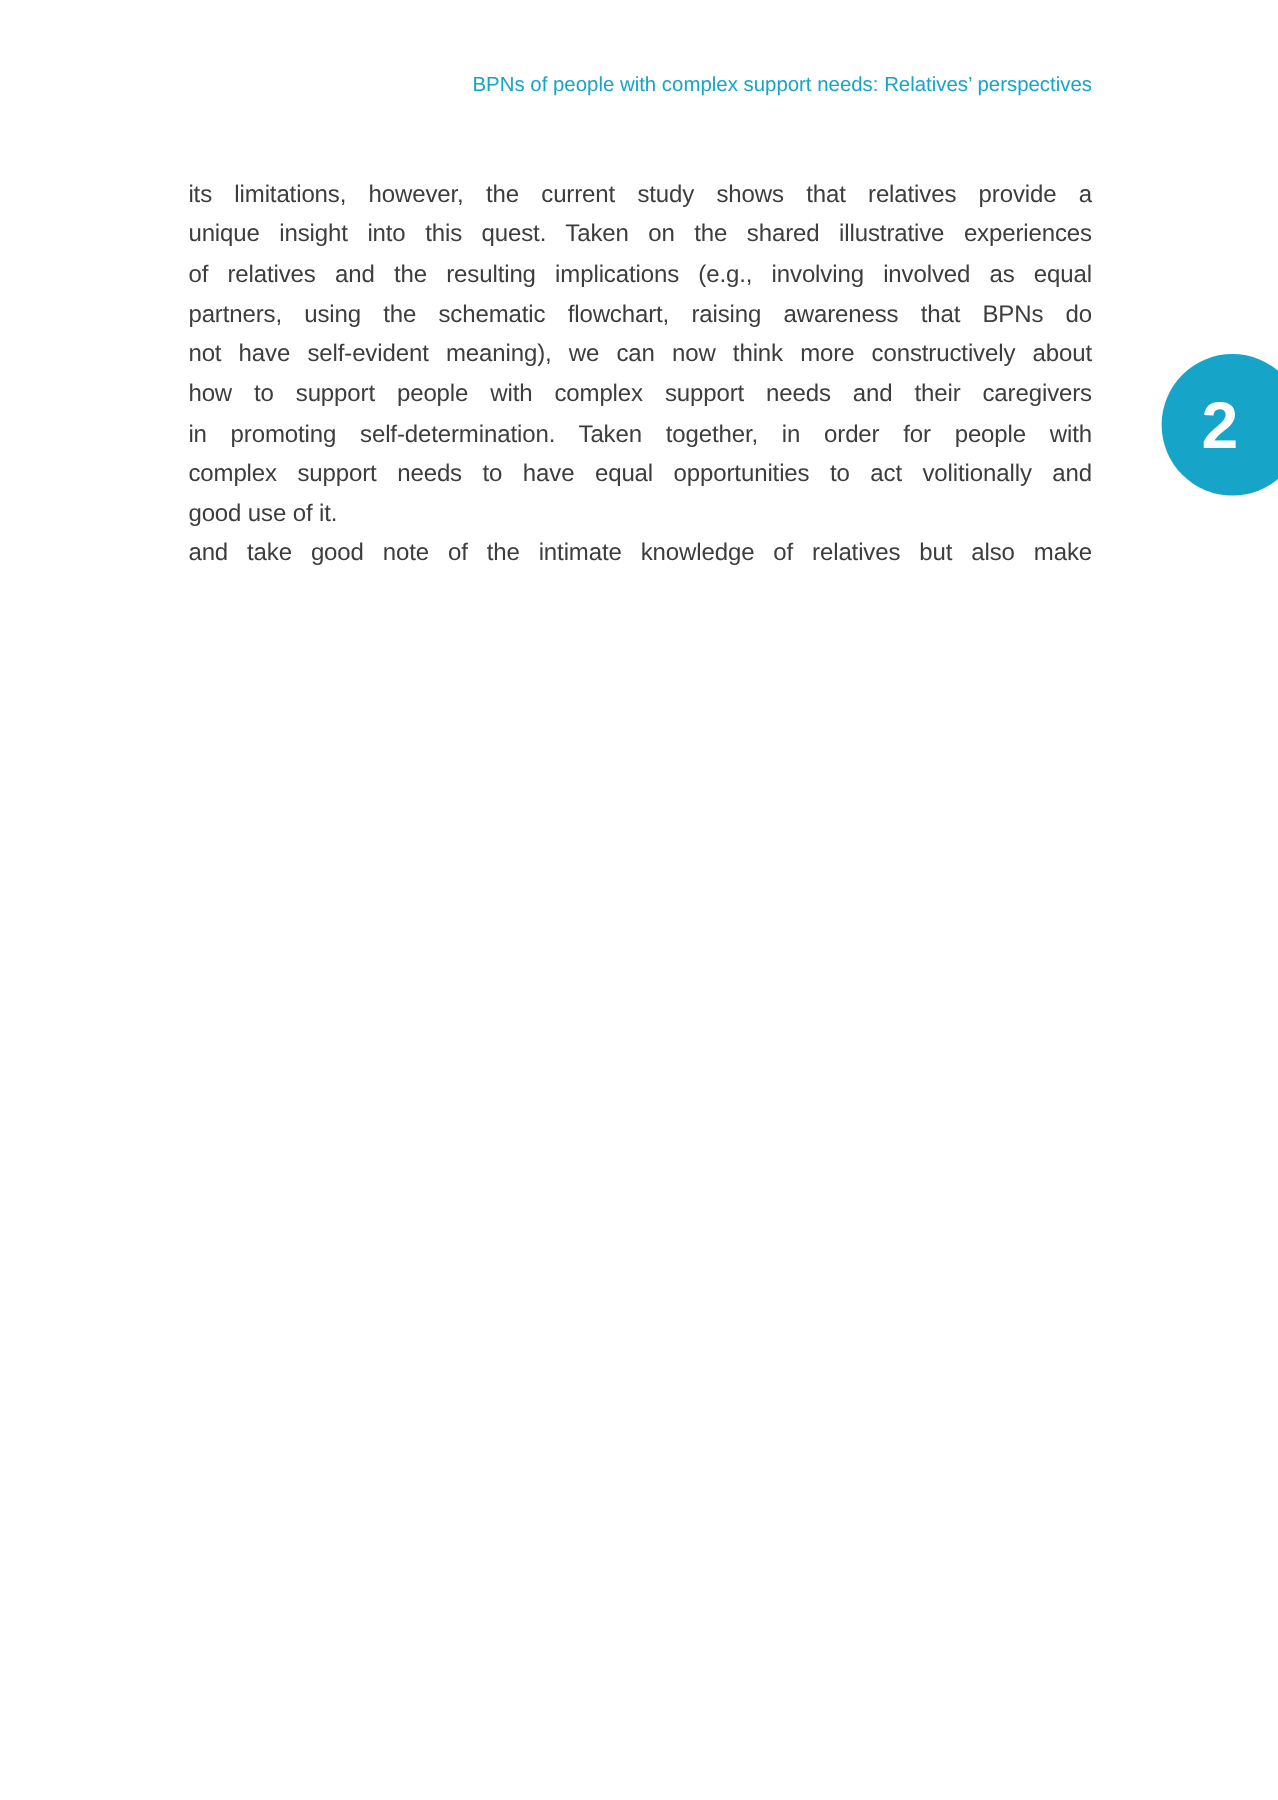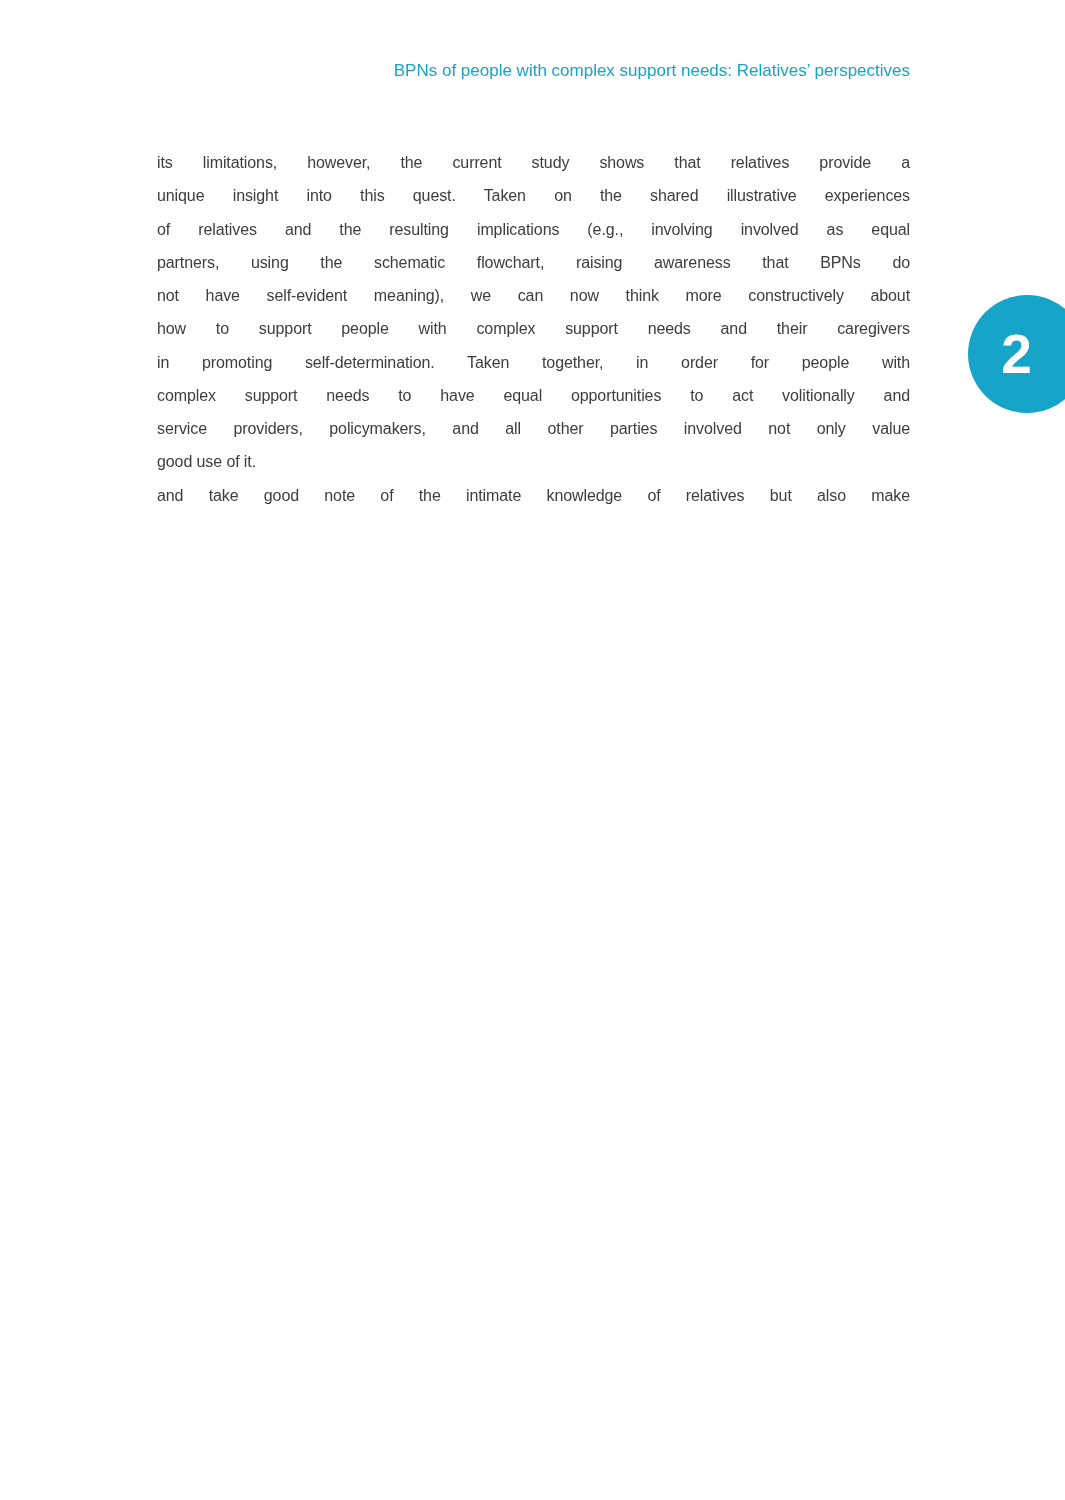--- a/index.html
+++ b/index.html
@@ -24,21 +24,21 @@
     text-align:right;
     font-size:17px;
     line-height:20px;
     color:var(--accent);
   }
   .body-text{
     position:absolute;
     top:146px;
     left:157px;
     width:753px;
-    font-size:16px;
+    font-size:20px;
     line-height:33.27px;
     letter-spacing:-0.1px;
     color:var(--body-ink);
   }
   .body-text .line{
     text-align:justify;
     text-align-last:justify;
   }
   .body-text .line.last{
     text-align-last:left;
@@ -87,21 +87,20 @@
 
   <div class="body-text">
       <div class="line">its limitations, however, the current study shows that relatives provide a</div>
       <div class="line">unique insight into this quest. Taken on the shared illustrative experiences</div>
       <div class="line">of relatives and the resulting implications (e.g., involving involved as equal</div>
       <div class="line">partners, using the schematic flowchart, raising awareness that BPNs do</div>
       <div class="line">not have self-evident meaning), we can now think more constructively about</div>
       <div class="line">how to support people with complex support needs and their caregivers</div>
       <div class="line">in promoting self-determination. Taken together, in order for people with</div>
       <div class="line">complex support needs to have equal opportunities to act volitionally and</div>
-      <div class="line">service providers, policymakers, and all other parties involved not only value</div>
       <div class="line last">good use of it.</div>
       <div class="line">and take good note of the intimate knowledge of relatives but also make</div>
     </div>
 
   <div class="chapter-tab">
     <div class="num-wrap">
       <span class="chapter-num">2</span>
     </div>
   </div>
 

